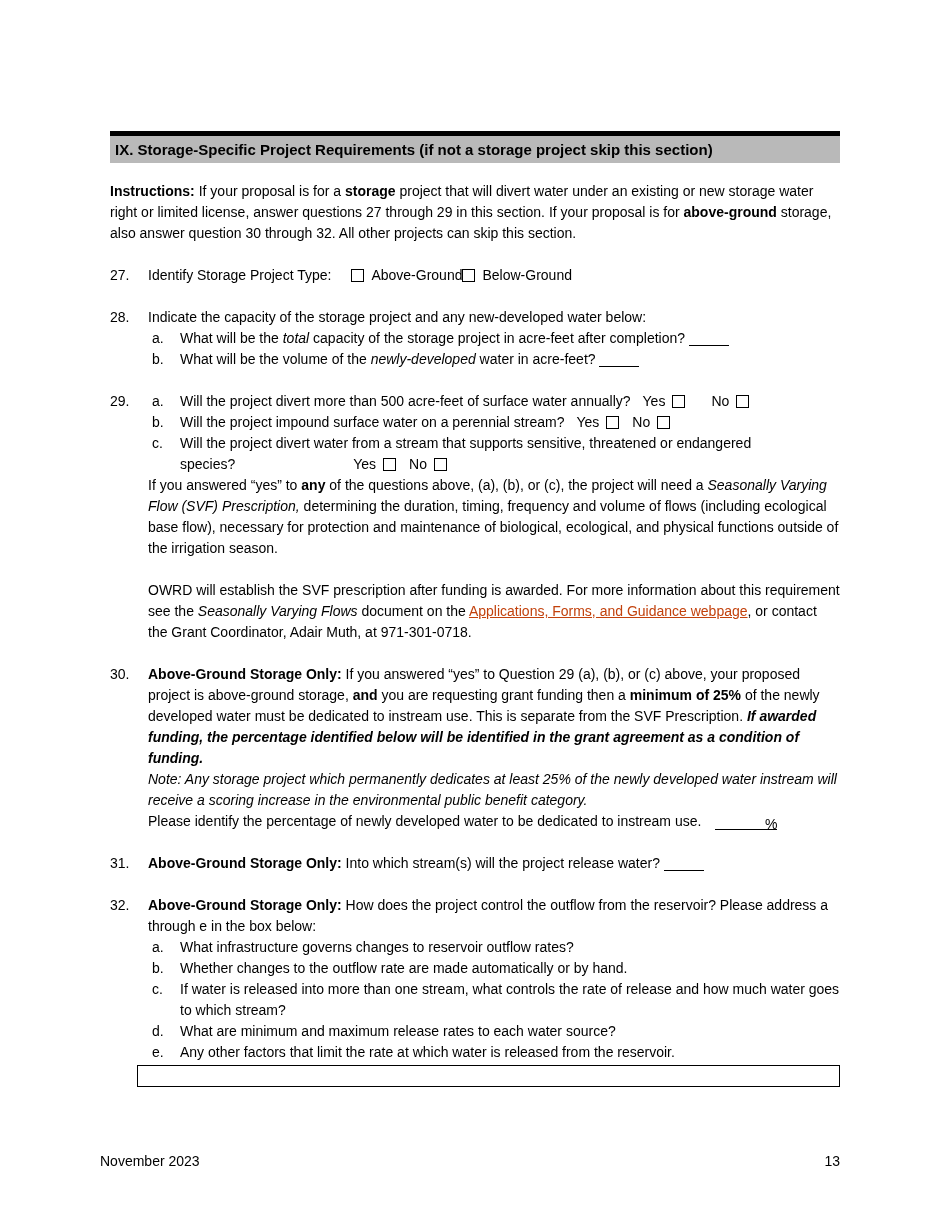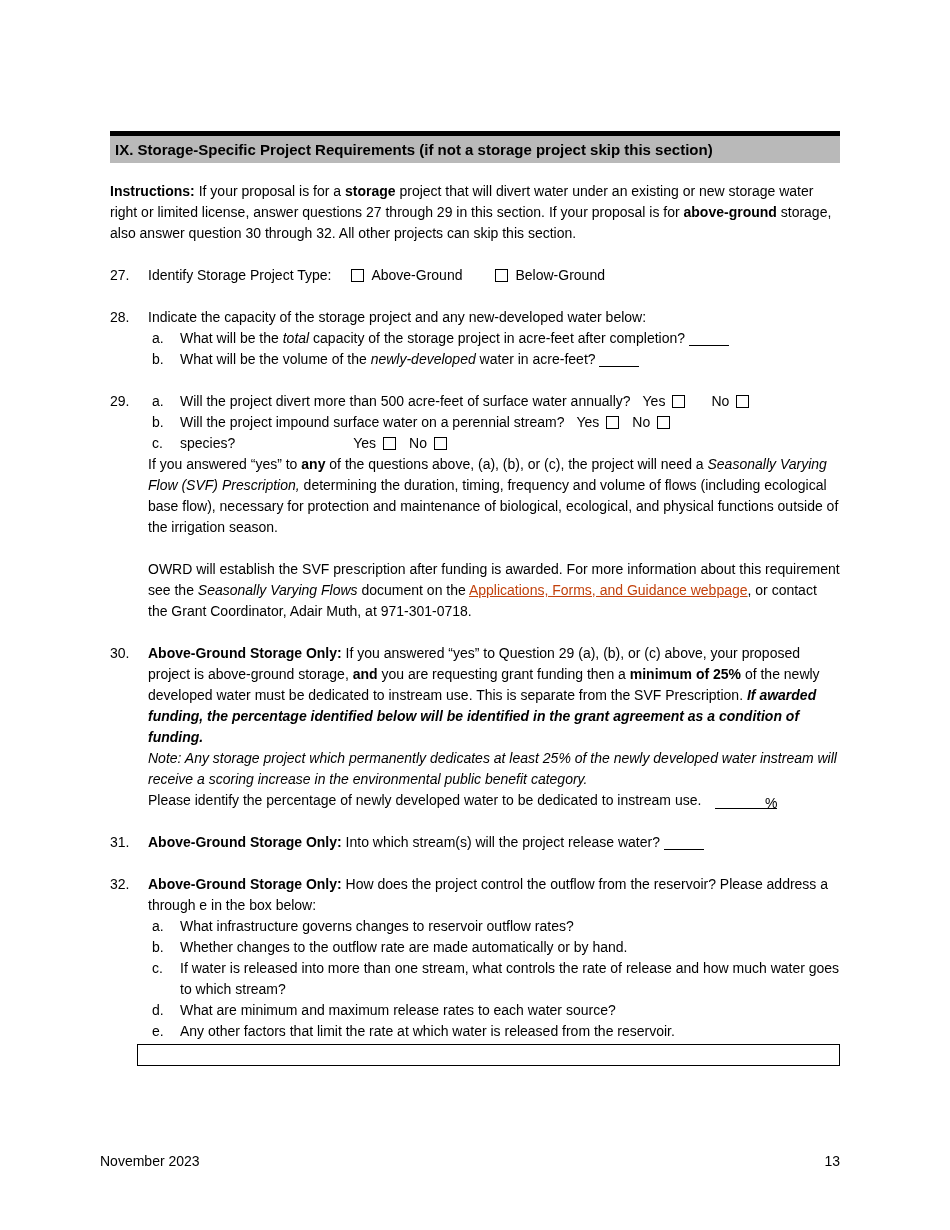--- a/index.html
+++ b/index.html
@@ -29,21 +29,21 @@
     display:inline-block; width:13px; height:13px;
     border:1px solid #000; background:#fff; vertical-align:-2px; box-sizing:border-box;
   }
   .blank {
     display:inline-block; border-bottom:1px solid #000; height:15px;
     vertical-align:-3px;
   }
   .w40 { width:40px; }
   .link { color:#c2410c; text-decoration:underline; cursor:pointer; }
   .opt1 { margin-left:20px; }
-  .opt2 { margin-left:33px;text-align:center; }
+  .opt2 { margin-left:0;text-align:center; }
   .opt .cb { margin-right:7px; }
   .yn .cb { margin-left:7px; }
   .yn-a1 { margin-left:12px; } .yn-a2 { margin-left:26px; }
   .yn-b1 { margin-left:12px; } .yn-b2 { margin-left:13px; }
   .yn-c1 { margin-left:118px; } .yn-c2 { margin-left:13px; }
   .owrd { margin-top:21px; }
   .pct-blank { width:62px; text-align:right; margin-left:14px; }
   .answer-box {
     margin-left:-11px; margin-top:2px; height:20px;
     border:1px solid #000; background:#fff;
@@ -106,20 +106,21 @@
         </div>
         <div class="sub">
           <span class="subnum">b.</span>
           <div class="subbody">
             <span>Will the project impound surface water on a perennial stream?</span><span class="yn yn-b1"><span>Yes</span><span class="cb"></span></span><span class="yn yn-b2"><span>No</span><span class="cb"></span></span>
           </div>
         </div>
         <div class="sub">
           <span class="subnum">c.</span>
           <div class="subbody">
+            <div>Will the project divert water from a stream that supports sensitive, threatened or endangered</div>
             <div>
               <span>species?</span><span class="yn yn-c1"><span>Yes</span><span class="cb"></span></span><span class="yn yn-c2"><span>No</span><span class="cb"></span></span>
             </div>
           </div>
         </div>
         <div>
           <span>If you answered “yes” to </span><span class="b">any</span><span> of the questions above, (a), (b), or (c), the project will need a </span><span class="i">Seasonally Varying Flow (SVF) Prescription,</span><span> determining the duration, timing, frequency and volume of flows (including ecological base flow), necessary for protection and maintenance of biological, ecological, and physical functions outside of the irrigation season.</span>
         </div>
         <div class="owrd">
           <span>OWRD will establish the SVF prescription after funding is awarded. For more information about this requirement see the </span><span class="i">Seasonally Varying Flows</span><span> document on the </span><span class="link">Applications, Forms, and Guidance webpage</span><span>, or contact the Grant Coordinator, Adair Muth, at 971-301-0718.</span>

